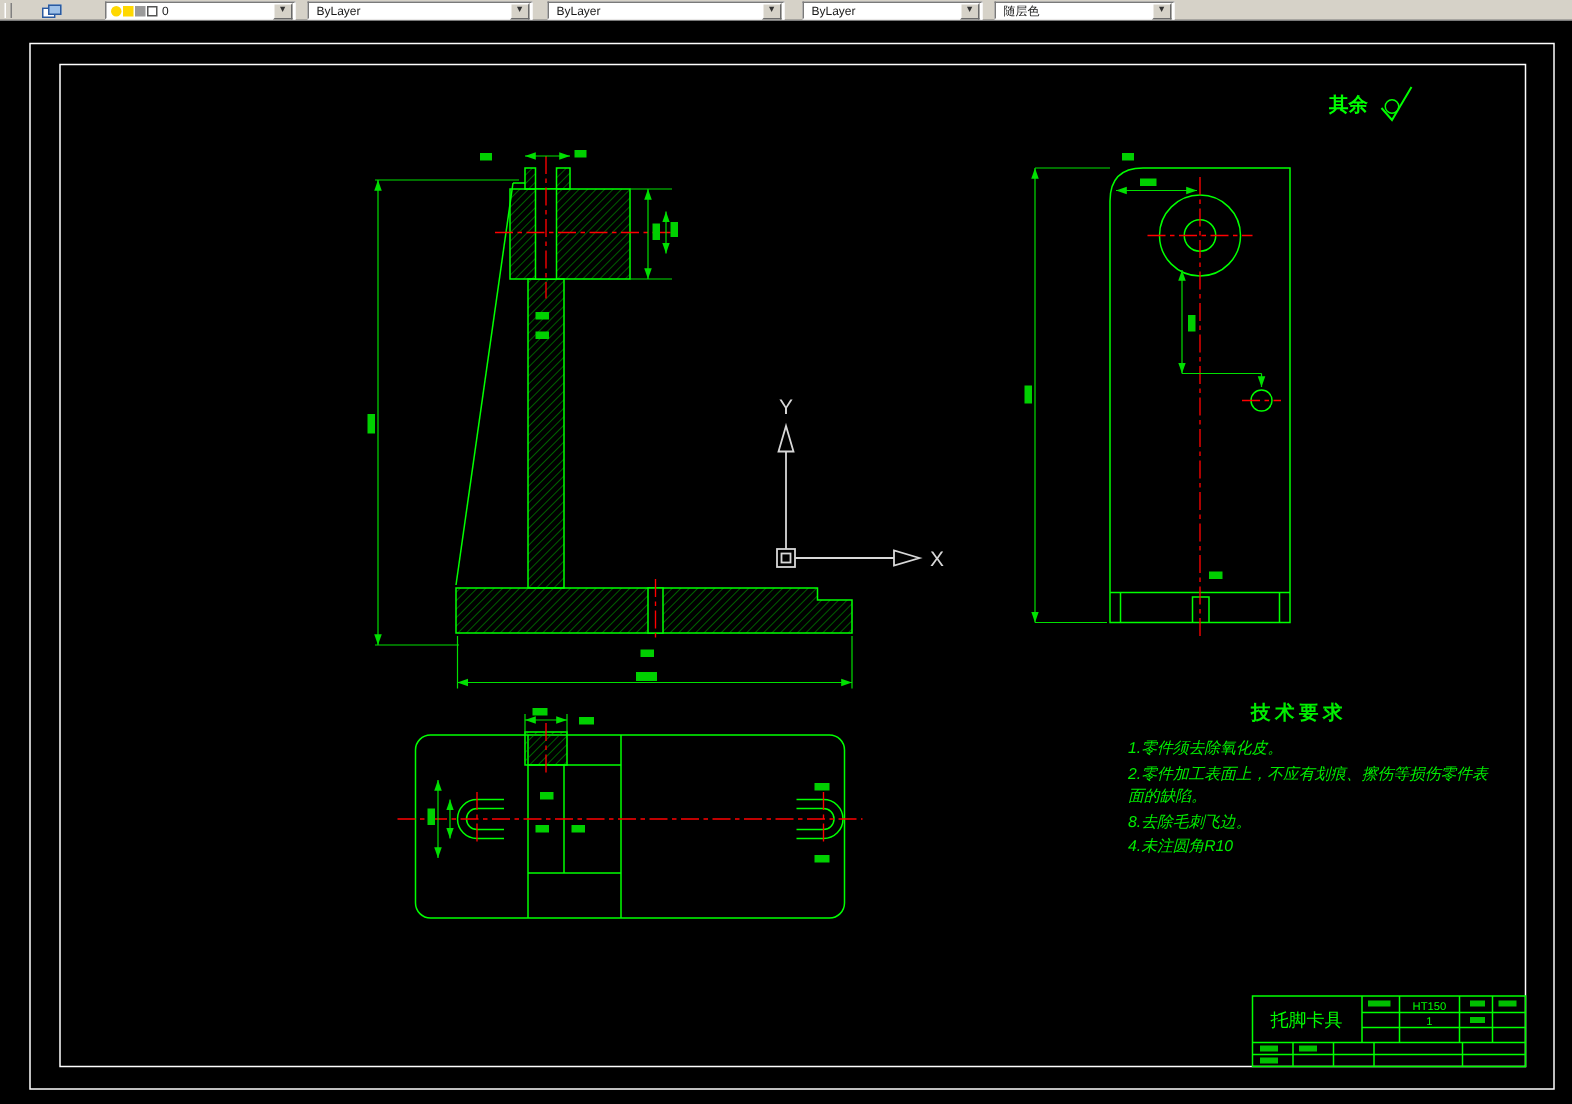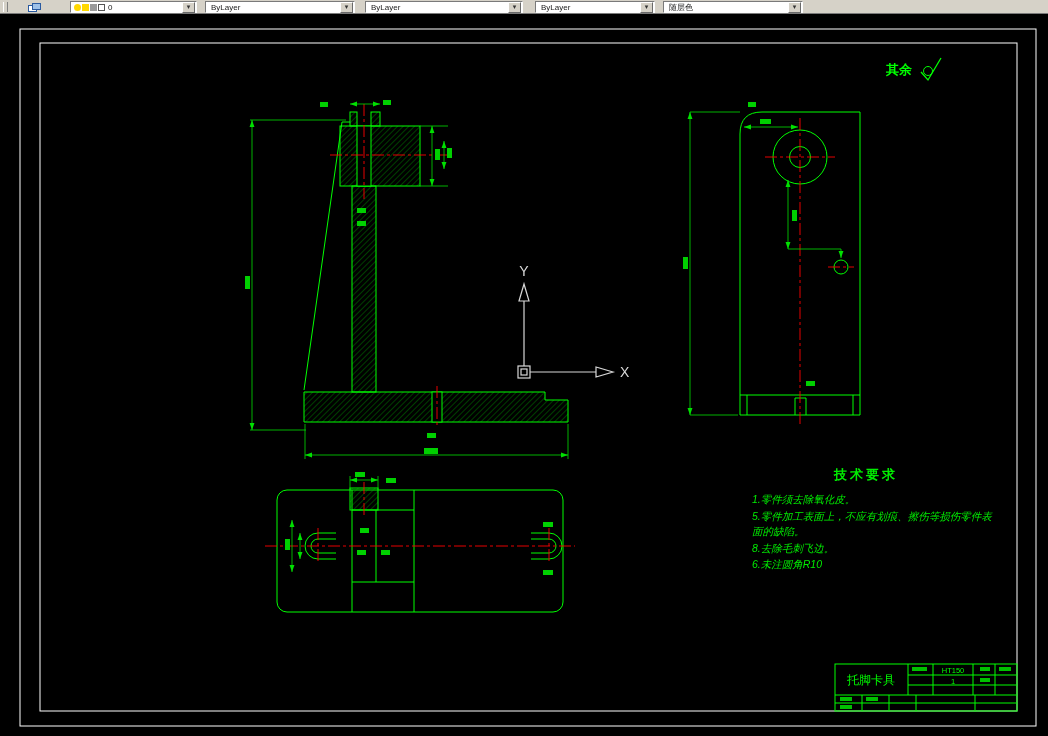--- a/index.html
+++ b/index.html
@@ -72,21 +72,21 @@
   <div class="combo" style="left:365px;width:158px">
     <span class="combo-value">ByLayer</span>
     <span class="combo-arrow">▾</span>
   </div>
 
   <div class="combo" style="left:535px;width:120px">
     <span class="combo-value">ByLayer</span>
     <span class="combo-arrow">▾</span>
   </div>
 
-  <div class="combo" style="left:663px;width:140px">
+  <div class="combo" style="left:663px;width:120px">
     <span class="combo-value">随层色</span>
     <span class="combo-arrow">▾</span>
   </div>
 </div>
 
 <svg class="canvas" viewBox="0 0 1048 722">
   <defs>
     <pattern id="hatch" patternUnits="userSpaceOnUse" width="4" height="4" patternTransform="rotate(45)">
       <line x1="0" y1="0" x2="0" y2="4" stroke="#00b400" stroke-width="0.7"></line>
     </pattern>
@@ -270,17 +270,17 @@
       <rect x="840" y="691" width="12" height="4"></rect>
       <rect x="866" y="683" width="12" height="4"></rect>
     </g>
   </g>
 </svg>
 
 <div class="tech">
   <div class="tech-title">技术要求</div>
   <div class="tech-items">
     <div class="tech-item">1.零件须去除氧化皮。</div>
-    <div class="tech-item">5.零件加工表面上，不应有划痕、擦伤等损伤零件表面的缺陷。</div>
+    <div class="tech-item">2.零件加工表面上，不应有划痕、擦伤等损伤零件表面的缺陷。</div>
     <div class="tech-item">8.去除毛刺飞边。</div>
-    <div class="tech-item">6.未注圆角R10</div>
+    <div class="tech-item">4.未注圆角R10</div>
   </div>
 </div>
 
 </body></html>

